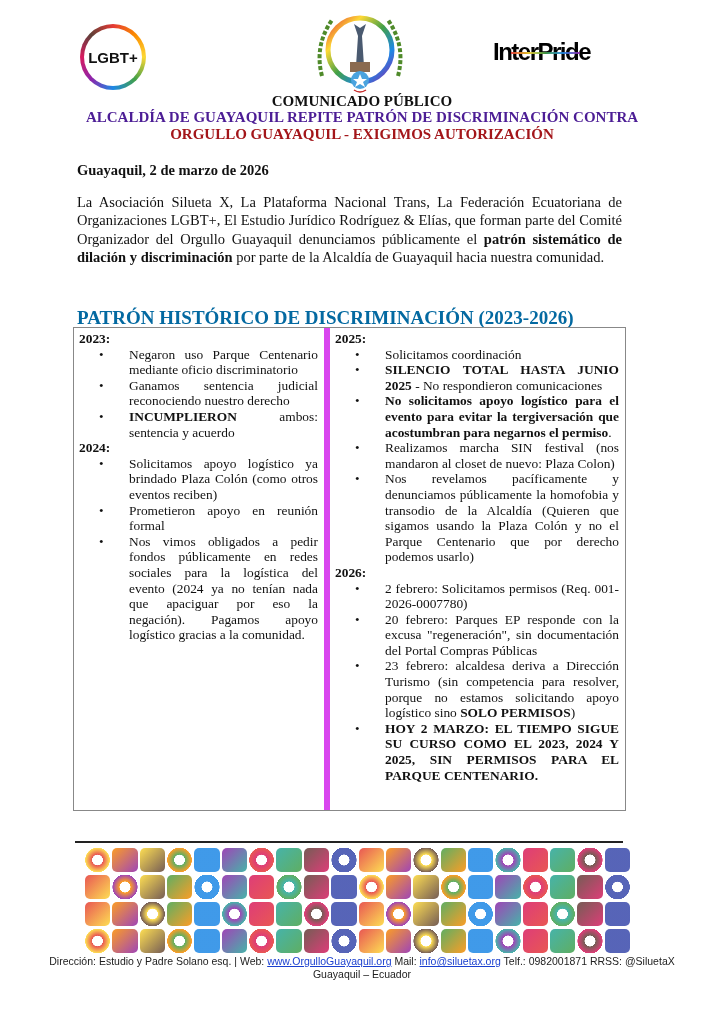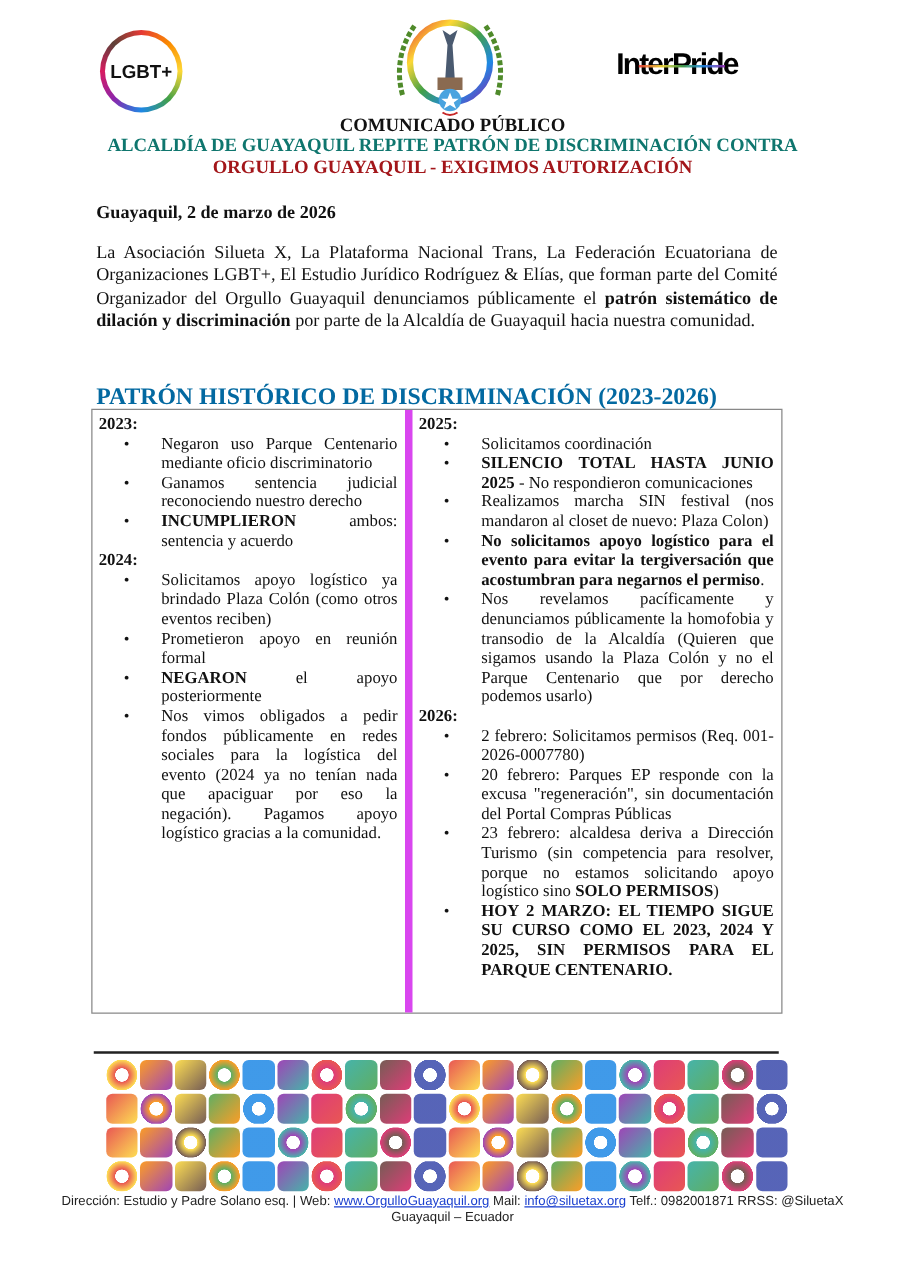--- a/index.html
+++ b/index.html
@@ -11,21 +11,21 @@
   }
   #logo-left .inner { position: absolute; left: 4px; top: 4px; right: 4px; bottom: 4px; border-radius: 50%; background: #fff;
     display: flex; align-items: center; justify-content: center; font-family: "Liberation Sans", sans-serif; font-weight: bold; font-size: 15px; color: #111; }
   #logo-center { left: 310px; top: 6px; width: 100px; height: 90px; }
   #logo-right { left: 493px; top: 38px; font-family: "Liberation Sans", sans-serif; font-weight: 900; font-size: 24px; letter-spacing: -1.5px; color: #000; }
   #logo-right .stripe { position: absolute; left: 18px; right: 10px; top: 14px; height: 2px;
     background: linear-gradient(90deg, #e53935, #fdd835, #43a047, #1e88e5, #8e24aa); opacity: 0.9; }
 
   .heading { position: absolute; left: 0; width: 724px; text-align: center; font-weight: bold; }
   #comunicado { top: 93px; font-size: 15px; color: #111; }
-  #title1 { top: 109px; font-size: 15px; color: #0f766e; }
+  #title1 { top: 109px; font-size: 15px; color: #4c1d95; }
   #title2 { top: 126px; font-size: 15px; color: #a3161a; }
 
   #date { position: absolute; left: 77px; top: 162px; font-weight: bold; font-size: 14.5px; }
   #intro { position: absolute; left: 77px; top: 193px; width: 545px; font-size: 14.5px; line-height: 18.4px; text-align: justify; }
   #section-title { position: absolute; left: 77px; top: 307px; font-weight: bold; font-size: 19px; color: #0369a1; }
 
   #timeline { position: absolute; left: 73px; top: 327px; width: 553px; height: 484px; border: 1px solid #888; box-sizing: border-box; display: flex; }
   .col { box-sizing: border-box; padding: 3px 6px 0 5px; font-size: 13.4px; line-height: 15.6px; }
   #col-left { width: 256px; border-right: 6px solid #d946ef; }
   #col-right { flex: 1; }
@@ -89,31 +89,30 @@
     <div class="year">2023:</div>
     <ul>
       <li><span>Negaron uso Parque Centenario mediante oficio discriminatorio</span></li>
       <li><span>Ganamos sentencia judicial reconociendo nuestro derecho</span></li>
       <li><b>INCUMPLIERON</b><span> ambos: sentencia y acuerdo</span></li>
     </ul>
     <div class="year">2024:</div>
     <ul>
       <li><span>Solicitamos apoyo logístico ya brindado Plaza Colón (como otros eventos reciben)</span></li>
       <li><span>Prometieron apoyo en reunión formal</span></li>
-      <li><b>NEGARON</b><span> el apoyo posteriormente</span></li>
       <li><span>Nos vimos obligados a pedir fondos públicamente en redes sociales para la logística del evento (2024 ya no tenían nada que apaciguar por eso la negación). Pagamos apoyo logístico gracias a la comunidad.</span></li>
     </ul>
   </div>
   <div class="col" id="col-right">
     <div class="year">2025:</div>
     <ul>
       <li><span>Solicitamos coordinación</span></li>
       <li><b>SILENCIO TOTAL HASTA JUNIO 2025</b><span> - No respondieron comunicaciones</span></li>
+      <li><b>No solicitamos apoyo logístico para el evento para evitar la tergiversación que acostumbran para negarnos el permiso</b><span>.</span></li>
       <li><span>Realizamos marcha SIN festival (nos mandaron al closet de nuevo: Plaza Colon)</span></li>
-      <li><b>No solicitamos apoyo logístico para el evento para evitar la tergiversación que acostumbran para negarnos el permiso</b><span>.</span></li>
       <li><span>Nos revelamos pacíficamente y denunciamos públicamente la homofobia y transodio de la Alcaldía (Quieren que sigamos usando la Plaza Colón y no el Parque Centenario que por derecho podemos usarlo)</span></li>
     </ul>
     <div class="year">2026:</div>
     <ul>
       <li><span>2 febrero: Solicitamos permisos (Req. 001-2026-0007780)</span></li>
       <li><span>20 febrero: Parques EP responde con la excusa "regeneración", sin documentación del Portal Compras Públicas</span></li>
       <li><span>23 febrero: alcaldesa deriva a Dirección Turismo (sin competencia para resolver, porque no estamos solicitando apoyo logístico sino </span><b>SOLO PERMISOS</b><span>)</span></li>
       <li><b>HOY 2 MARZO: EL TIEMPO SIGUE SU CURSO COMO EL 2023, 2024 Y 2025, SIN PERMISOS PARA EL PARQUE CENTENARIO.</b></li>
     </ul>
   </div>

